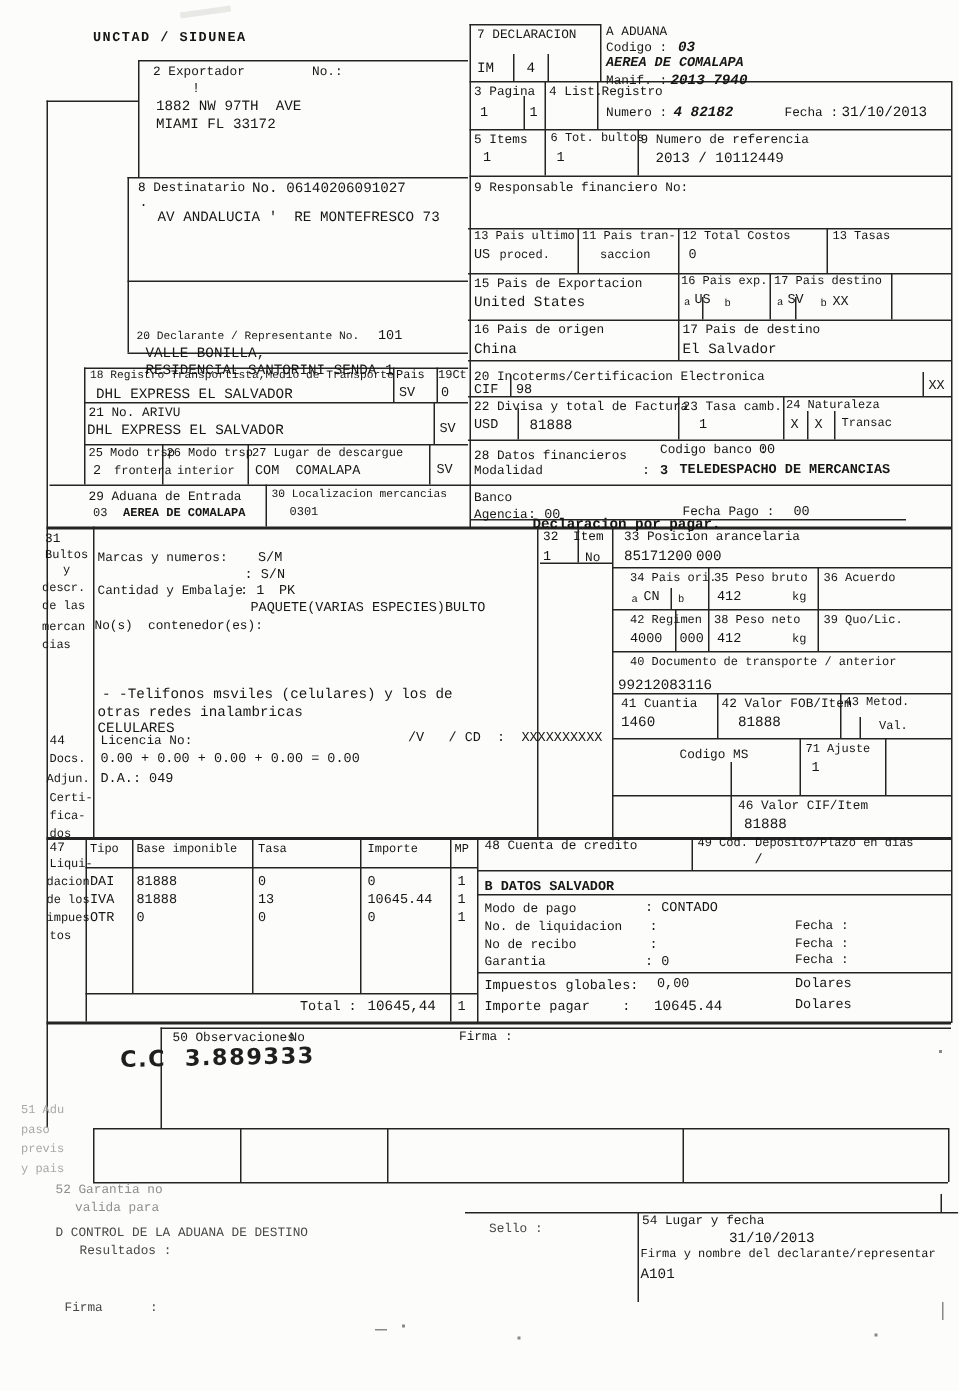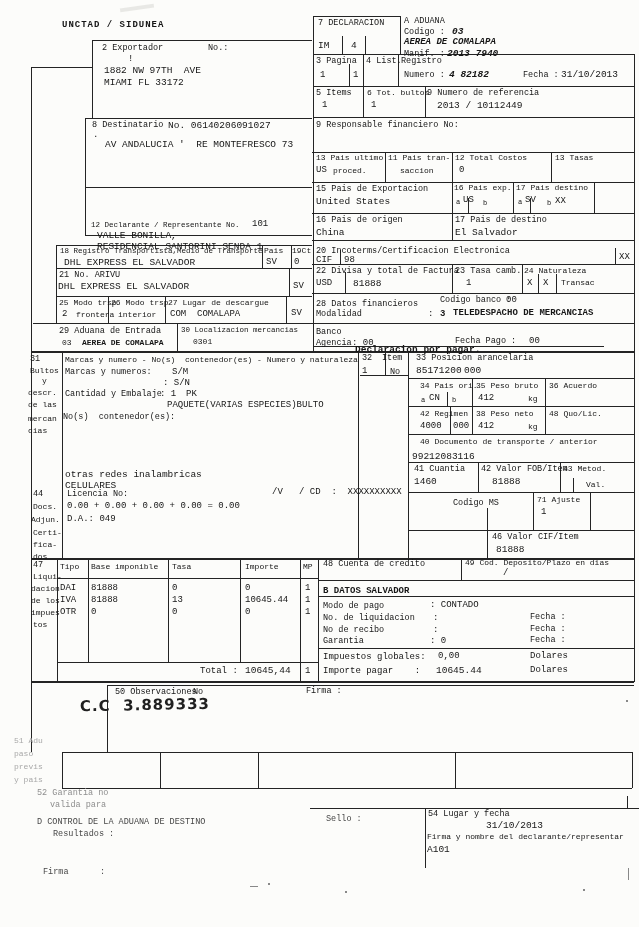--- a/index.html
+++ b/index.html
@@ -167,21 +167,21 @@
 
   <div class="t s85" style="left:102px;top:44px">2 Exportador</div>
   <div class="t s85" style="left:208px;top:44px">No.:</div>
   <div class="t s9" style="left:128px;top:55px">!</div>
   <div class="t s95" style="left:104px;top:66px">1882 NW 97TH  AVE</div>
   <div class="t s95" style="left:104px;top:78px">MIAMI FL 33172</div>
   <div class="t s85" style="left:92px;top:121px">8 Destinatario</div>
   <div class="t s95" style="left:168px;top:121px">No. 06140206091027</div>
   <div class="t s9" style="left:93px;top:131px">.</div>
   <div class="t s95" style="left:105px;top:140px">AV ANDALUCIA '  RE MONTEFRESCO 73</div>
-  <div class="t s75" style="left:91px;top:221px">12 Declarante / Representante No.</div>
+  <div class="t s75" style="left:91px;top:221px">20 Declarante / Representante No.</div>
   <div class="t s9" style="left:252px;top:220px">101</div>
   <div class="t s95" style="left:97px;top:231px">VALLE BONILLA,</div>
   <div class="t s95" style="left:97px;top:242px">RESIDENCIAL SANTORINI SENDA 1</div>
 
   <div class="t s85" style="left:316px;top:121px">9 Responsable financiero No:</div>
   <div class="t s8" style="left:316px;top:154px">13 Pais ultimo</div>
   <div class="t s9" style="left:316px;top:166px">US</div>
   <div class="t s8" style="left:333px;top:167px">proced.</div>
   <div class="t s8" style="left:388px;top:154px">11 Pais tran-</div>
   <div class="t s8" style="left:400px;top:167px">saccion</div>
@@ -253,29 +253,29 @@
   <div class="t s85" style="left:455px;top:337px">Fecha Pago :</div>
   <div class="t s9" style="left:529px;top:337px">00</div>
 
   <div class="t s85" style="left:30px;top:355px">31</div>
   <div class="t s8" style="left:30px;top:367px">Bultos</div>
   <div class="t s8" style="left:42px;top:377px">y</div>
   <div class="t s8" style="left:28px;top:389px">descr.</div>
   <div class="t s8" style="left:28px;top:401px">de las</div>
   <div class="t s8" style="left:28px;top:415px">mercan</div>
   <div class="t s8" style="left:28px;top:427px">cias</div>
-  <div class="t s8" style="left:65px;top:356px">Marcas y numero - No(s)  contenedor(es) - Numero y naturaleza</div>
   <div class="t s85" style="left:65px;top:368px">Marcas y numeros:</div>
   <div class="t s9" style="left:172px;top:368px">S/M</div>
   <div class="t s9" style="left:163px;top:379px">: S/N</div>
   <div class="t s85" style="left:65px;top:390px">Cantidad y Embalaje</div>
   <div class="t s9" style="left:160px;top:390px">: 1</div>
   <div class="t s9" style="left:186px;top:390px">PK</div>
   <div class="t s9" style="left:167px;top:401px">PAQUETE(VARIAS ESPECIES)BULTO</div>
   <div class="t s85" style="left:63px;top:413px">No(s)  contenedor(es):</div>
+  <div class="t s95" style="left:68px;top:458px">- -Telifonos msviles (celulares) y los de</div>
   <div class="t s95" style="left:65px;top:470px">otras redes inalambricas</div>
   <div class="t s95" style="left:65px;top:481px">CELULARES</div>
 
   <div class="t s85" style="left:362px;top:354px">32</div>
   <div class="t s85" style="left:382px;top:354px">Item</div>
   <div class="t s9" style="left:362px;top:367px">1</div>
   <div class="t s85" style="left:390px;top:368px">No</div>
   <div class="t s85" style="left:416px;top:354px">33 Posicion arancelaria</div>
   <div class="t s95" style="left:416px;top:366px">85171200</div>
   <div class="t s95" style="left:464px;top:366px">000</div>
@@ -286,21 +286,21 @@
   <div class="t s8" style="left:476px;top:382px">35 Peso bruto</div>
   <div class="t s9" style="left:478px;top:394px">412</div>
   <div class="t s8" style="left:528px;top:395px">kg</div>
   <div class="t s8" style="left:549px;top:382px">36 Acuerdo</div>
   <div class="t s8" style="left:420px;top:410px">42 Regimen</div>
   <div class="t s9" style="left:420px;top:422px">4000</div>
   <div class="t s9" style="left:453px;top:422px">000</div>
   <div class="t s8" style="left:476px;top:410px">38 Peso neto</div>
   <div class="t s9" style="left:478px;top:422px">412</div>
   <div class="t s8" style="left:528px;top:423px">kg</div>
-  <div class="t s8" style="left:549px;top:410px">48 Quo/Lic.</div>
+  <div class="t s8" style="left:549px;top:410px">39 Quo/Lic.</div>
   <div class="t s8" style="left:420px;top:438px">40 Documento de transporte / anterior</div>
   <div class="t s95" style="left:412px;top:452px">99212083116</div>
   <div class="t s85" style="left:414px;top:465px">41 Cuantia</div>
   <div class="t s95" style="left:414px;top:477px">1460</div>
   <div class="t s85" style="left:481px;top:465px">42 Valor FOB/Item</div>
   <div class="t s95" style="left:492px;top:477px">81888</div>
   <div class="t s8" style="left:563px;top:465px">43 Metod.</div>
   <div class="t s8" style="left:586px;top:481px">Val.</div>
   <div class="t s85" style="left:453px;top:499px">Codigo MS</div>
   <div class="t s8" style="left:537px;top:496px">71 Ajuste</div>

